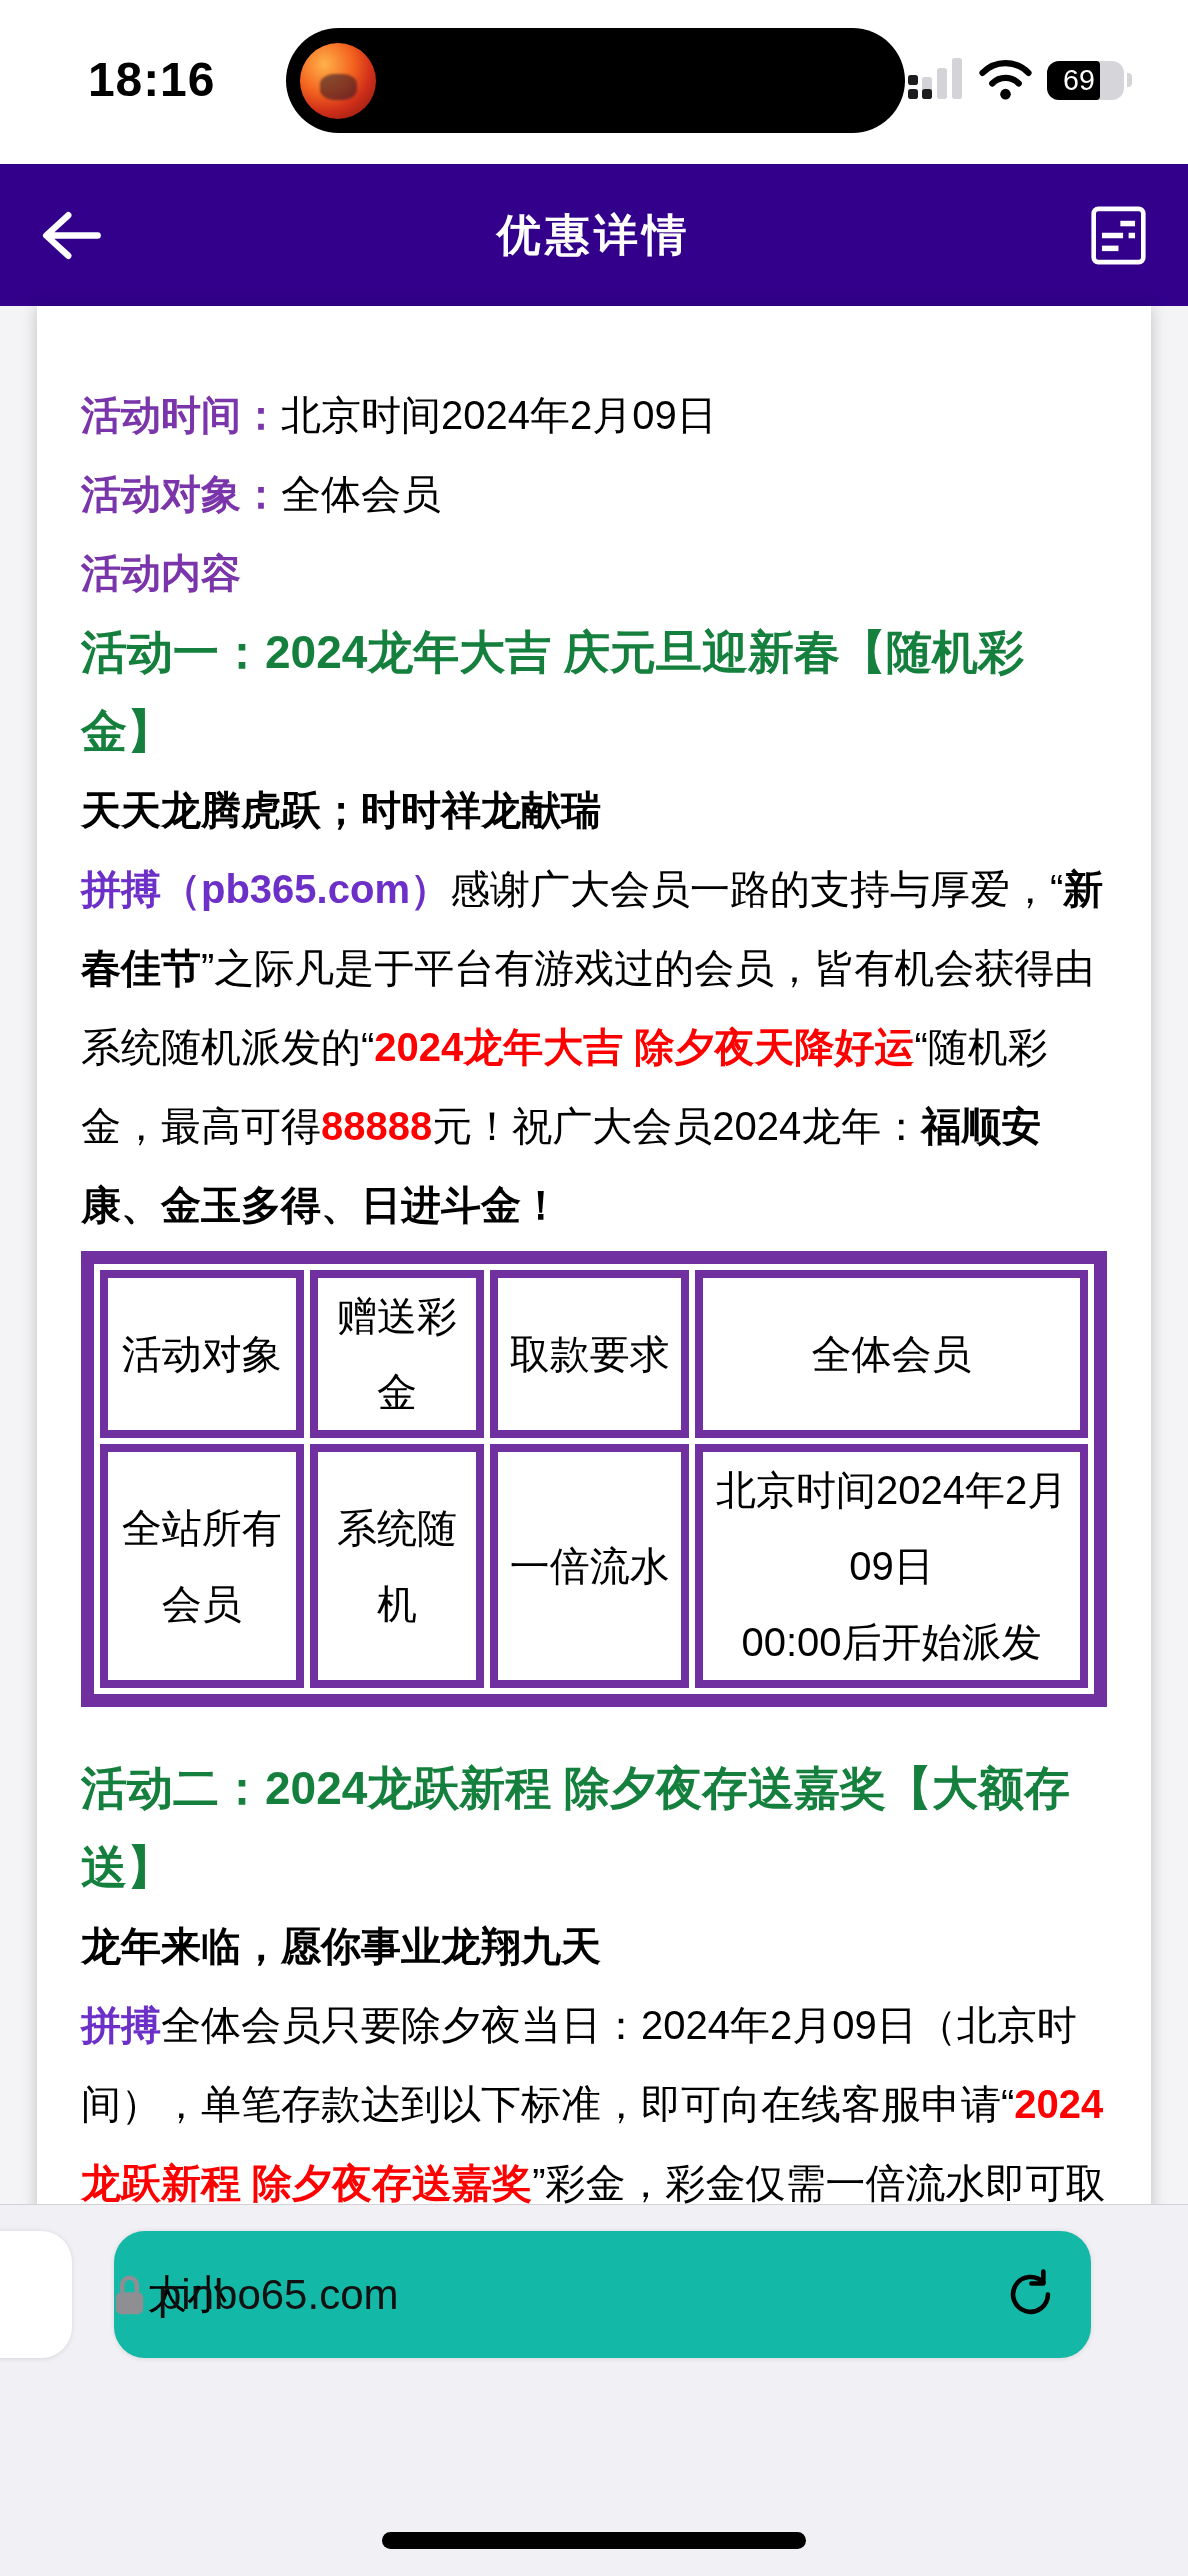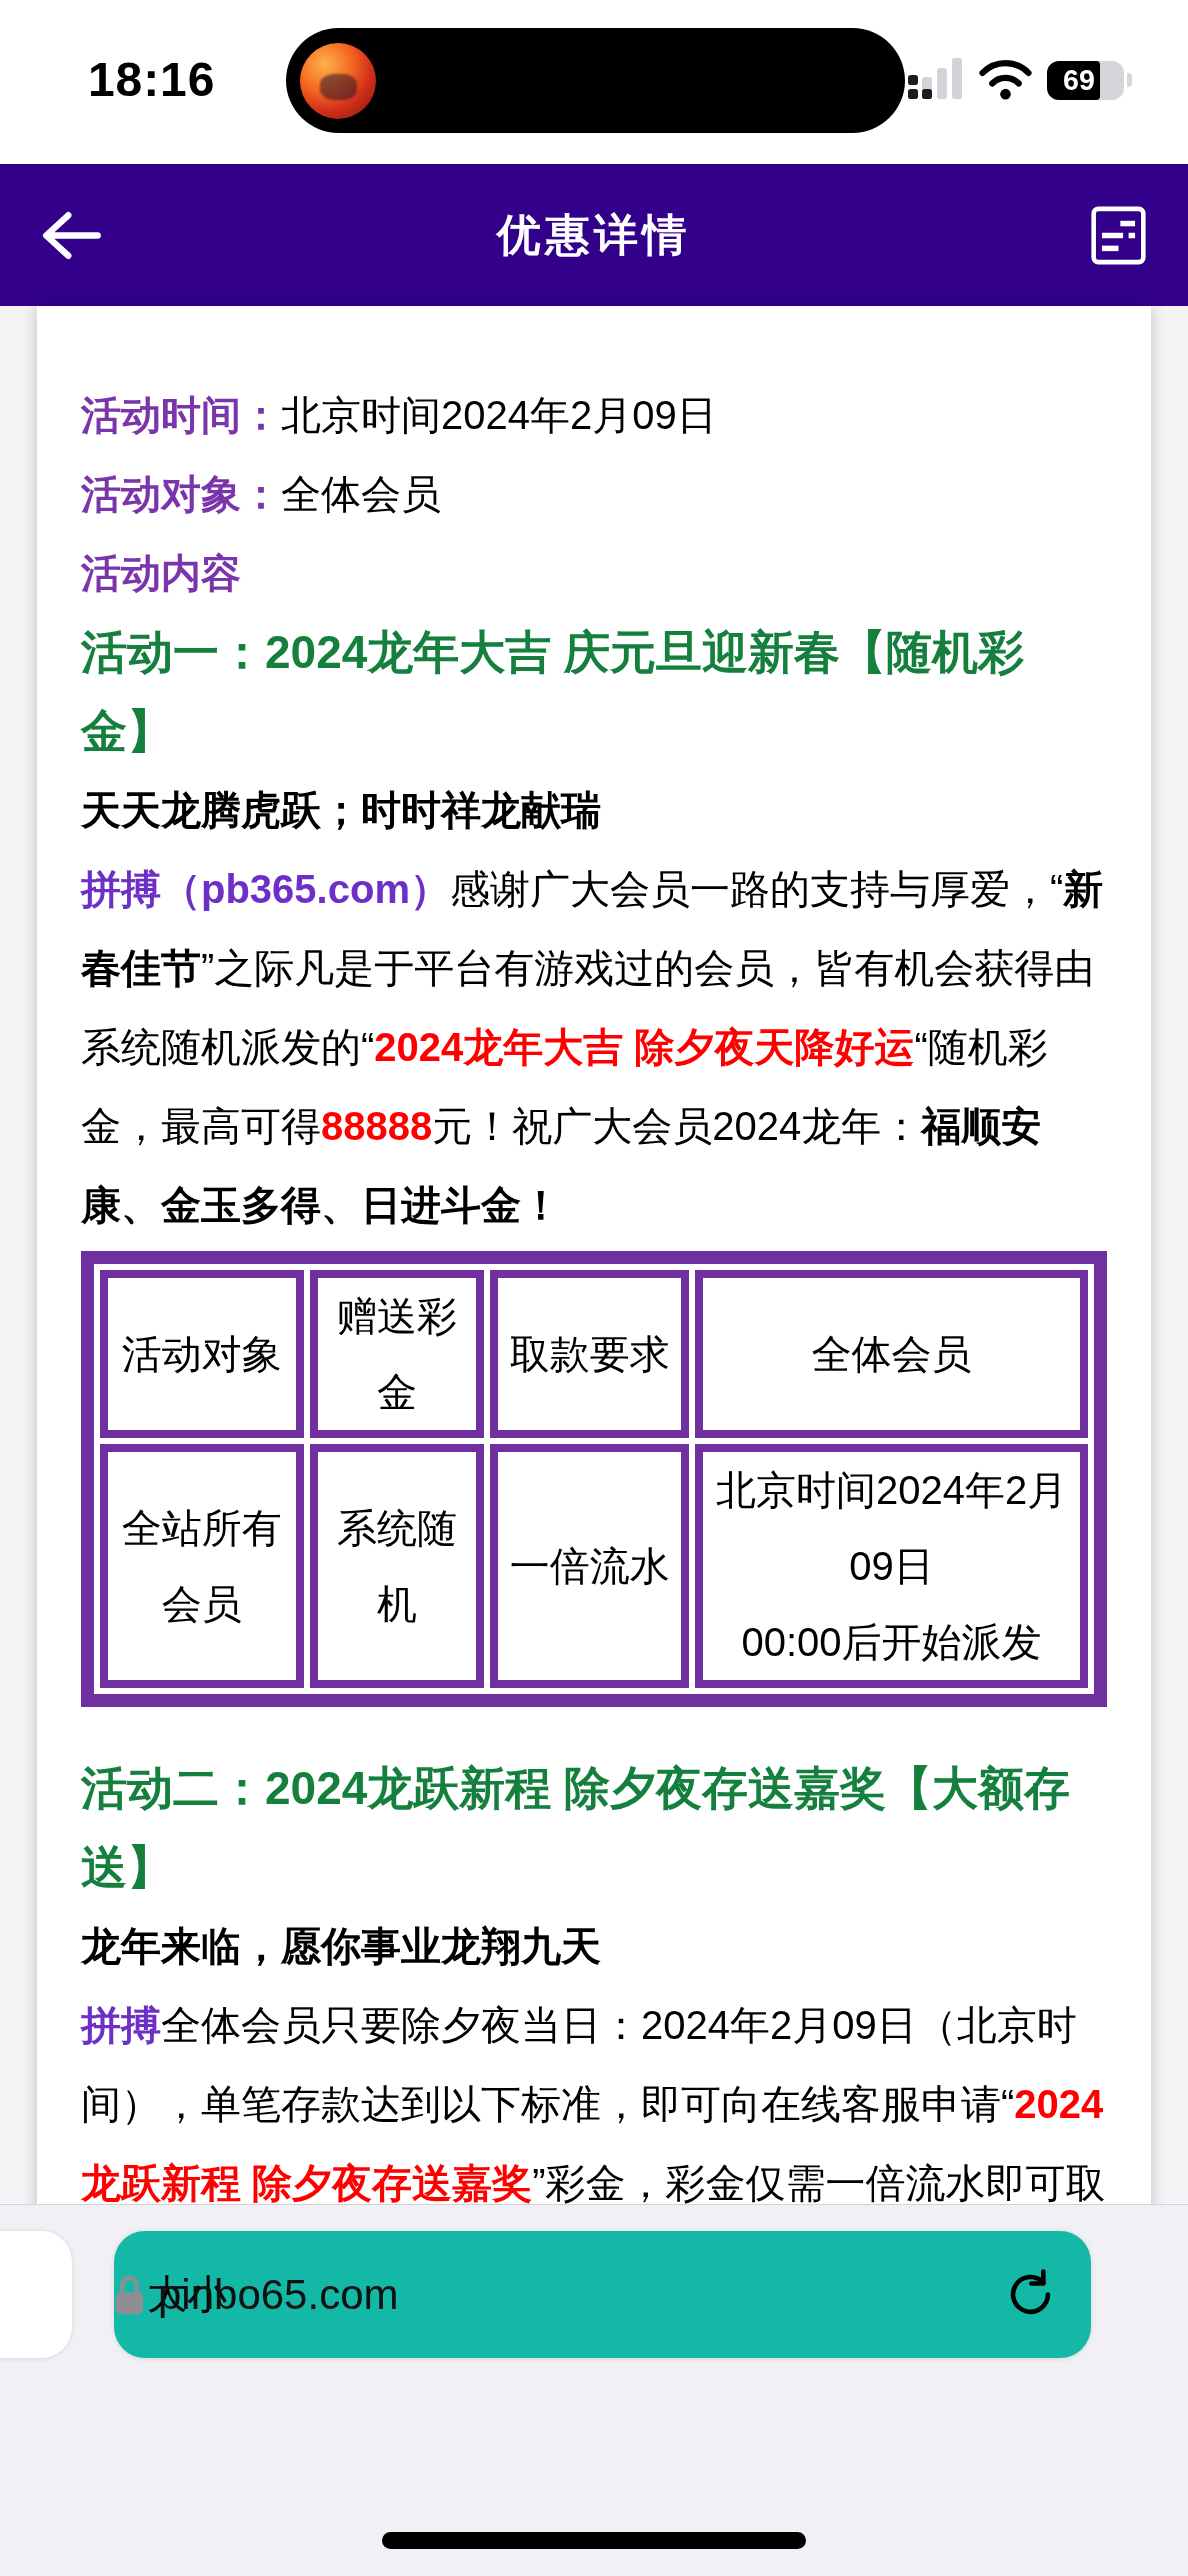--- a/index.html
+++ b/index.html
@@ -22,21 +22,21 @@
   .sig { position:relative; width:57px; height:42px; }
   .sig span { position:absolute; border-radius:2.8px; background:#d4d4d8; }
   .sig .d1 { left:0; bottom:1.8px;  width:10px; height:10px; background:#1c1c1e; }
   .sig .d2 { left:0; bottom:15.7px; width:10px; height:10px; background:#1c1c1e; }
   .sig .b2 { left:14.7px; bottom:1.8px; width:10px; height:22px; }
   .sig .b2d{ left:14.7px; bottom:1.8px; width:10px; height:10px; background:#1c1c1e; }
   .sig .b3 { left:29.5px; bottom:1.8px; width:10px; height:31px; }
   .sig .b4 { left:44px; bottom:1.8px; width:10px; height:41px; }
   .battery { position:relative; width:77px; height:39px; border-radius:12px; background:#d6d6da; }
   .battery .fill { position:absolute; left:0; top:0; bottom:0; width:69%; background:#000; border-radius:12px 3.7px 3.7px 12px; }
-  .battery .pct { position:absolute; left:5.5px; top:0; width:53px; text-align:center; font-size:28.6px; font-weight:700; color:#fff; line-height:39px; }
+  .battery .pct { position:absolute; left:5.5px; top:0; width:53px; text-align:center; font-size:28.6px; font-weight:400; color:#fff; line-height:39px; }
   .battery .nub { position:absolute; right:-8.3px; top:12px; width:5.5px; height:14.7px; border-radius:0 3.7px 3.7px 0; background:#d6d6da; }
 
   
   .app-header { position:relative; height:142px; background:#32008a; display:flex; align-items:center; justify-content:center; }
   .app-title { color:#fff; font-size:44px; font-weight:600; letter-spacing:4.6px; }
   .hdr-btn { position:absolute; top:0; height:142px; display:flex; align-items:center; cursor:pointer; }
   .hdr-back { left:37px; }
   .hdr-menu { right:41px; }
 
   

